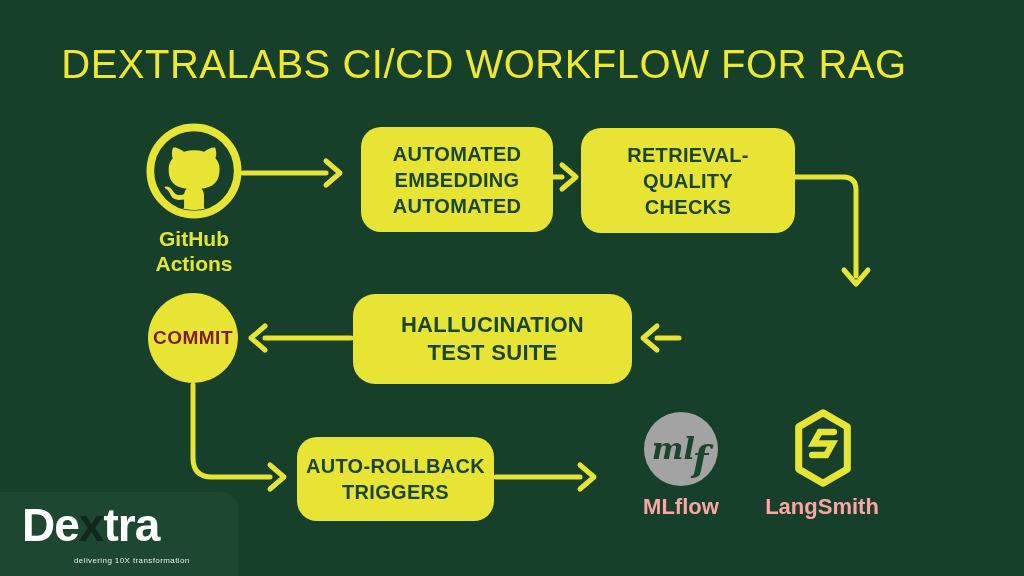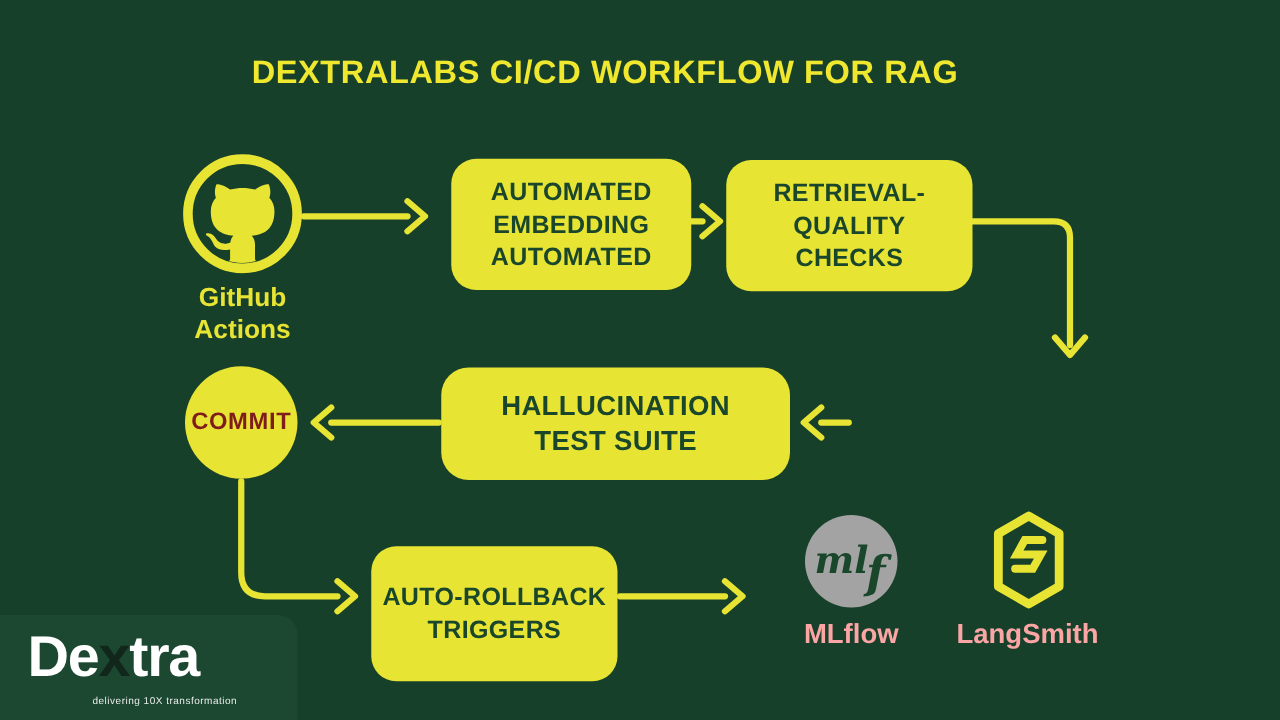--- a/index.html
+++ b/index.html
@@ -3,21 +3,21 @@
 <meta charset="utf-8">
 <style>
   html,body{margin:0;padding:0;background:#0d2418;}
   .canvas{
     position:relative;width:1024px;height:576px;overflow:hidden;
     background:#17402B;
     font-family:"Liberation Sans", sans-serif;
   }
   .title{
     position:absolute;top:42px;left:0;width:968px;
-    text-align:center;color:#F0E82F;font-size:26px;font-weight:bold;
+    text-align:center;color:#F0E82F;font-size:40px;font-weight:normal;
     letter-spacing:0.5px;
   }
   .connectors{position:absolute;left:0;top:0;}
   .node{
     position:absolute;background:#E8E434;color:#1A472C;
     display:flex;flex-direction:column;align-items:center;justify-content:center;
     text-align:center;font-weight:bold;
   }
   .rbox{border-radius:20px;}
   .rbox.big{border-radius:22px;}
@@ -98,37 +98,37 @@
     <div>GitHub</div>
     <div>Actions</div>
   </div>
 
   <div class="node rbox" style="left:345px;top:127px;width:192px;height:105px;margin-left:16px;">
     <div class="ln">AUTOMATED</div>
     <div class="ln">EMBEDDING</div>
     <div class="ln">AUTOMATED</div>
   </div>
 
-  <div class="node rbox" style="left:581px;top:128px;width:197px;height:105px;">
+  <div class="node rbox" style="left:581px;top:128px;width:214px;height:105px;">
     <div class="ln">RETRIEVAL-</div>
     <div class="ln">QUALITY</div>
     <div class="ln">CHECKS</div>
   </div>
 
 
   <div class="node rbox big" style="left:353px;top:294px;width:279px;height:90px;">
     <div class="ln-lg">HALLUCINATION</div>
     <div class="ln-lg">TEST SUITE</div>
   </div>
 
   <div class="commit-circle">
     <span>COMMIT</span>
   </div>
 
-  <div class="node rbox" style="left:297px;top:437px;width:197px;height:108px;">
+  <div class="node rbox" style="left:297px;top:437px;width:197px;height:84px;">
     <div class="ln">AUTO-ROLLBACK</div>
     <div class="ln">TRIGGERS</div>
   </div>
 
   <div class="mlflow-icon">
     <span class="ml">ml</span>
     <span class="f">f</span>
   </div>
   <div class="tool-label" style="left:631px;top:494px;width:100px;">MLflow</div>
 

